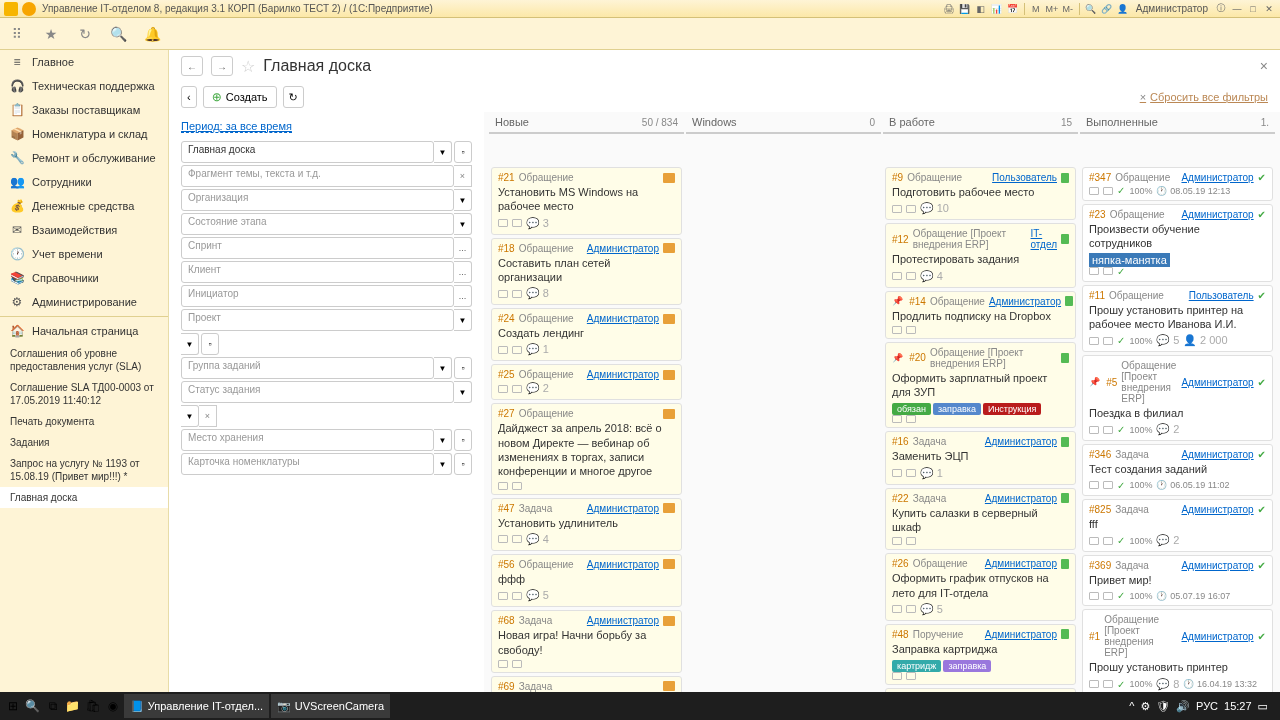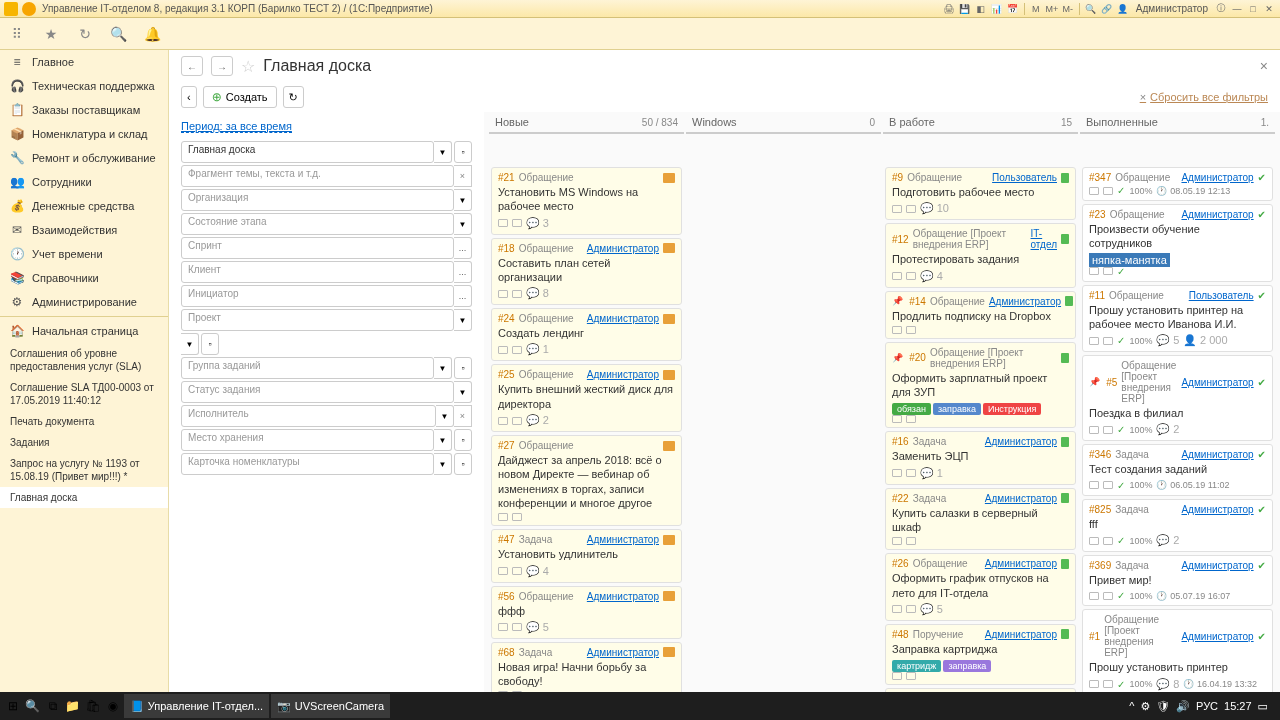--- a/index.html
+++ b/index.html
@@ -63,21 +63,21 @@
 .card-top { display: flex; align-items: center; gap: 4px; margin-bottom: 2px; }
 .card-id { color: #c70; font-size: 10px; }
 .card-type { color: #888; font-size: 10px; }
 .card-user { margin-left: auto; color: #06c; font-size: 10px; text-decoration: underline; }
 .card-ico { width: 12px; height: 10px; background: #e8a038; border-radius: 1px; display: inline-block; }
 .card-ico.play { background: #5b5; width:0;height:0;border-left:8px solid #5b5;border-top:5px solid transparent;border-bottom:5px solid transparent; }
 .card-text { color: #333; line-height: 1.3; margin-bottom: 3px; }
 .card-bottom { display: flex; align-items: center; gap: 4px; color: #aaa; font-size: 9px; }
 .card-bottom .ci { width: 10px; height: 8px; border: 1px solid #bbb; border-radius: 1px; }
 .tag { display: inline-block; padding: 1px 5px; border-radius: 2px; font-size: 9px; color: #fff; margin-right: 2px; }
-.tag.green { background: #4a4; } .tag.blue { background: #58c; } .tag.orange { background: #ef4444; }
+.tag.green { background: #4a4; } .tag.blue { background: #58c; } .tag.orange { background: #b91c1c; }
 .tag.purple { background: #97d; } .tag.teal { background: #3aa; }
 .pin { color: #c70; font-size: 9px; margin-right: 2px; }
 .check { color: #4a4; font-size: 10px; }
 .prog { color: #888; font-size: 9px; }
 .date-small { color: #888; font-size: 9px; }
 .card-highlight { background: #3b7ab8; color: #fff; padding: 1px 3px; }
 
 .taskbar { position: fixed; bottom: 0; left: 0; right: 0; height: 28px; background: #1e1e1e; display: flex; align-items: center; padding: 0 4px; gap: 2px; }
 .taskbar .tb-item { height: 24px; padding: 0 6px; display: flex; align-items: center; color: #fff; font-size: 10px; gap: 4px; cursor: pointer; }
 .taskbar .tb-item.active { background: #3a3a3a; }
@@ -244,21 +244,20 @@
         <div class="f-row">
             <div class="f-input">Группа заданий</div>
             <div class="f-dd">▼</div>
             <div class="f-ext">▫</div>
           </div>
         <div class="f-row">
             <div class="f-input">Статус задания</div>
             <div class="f-dd">▼</div>
           </div>
         <div class="f-row">
-            <div class="f-input">Исполнитель</div>
             <div class="f-dd">▼</div>
             <div class="f-clear">×</div>
           </div>
         <div class="f-row">
             <div class="f-input">Место хранения</div>
             <div class="f-dd">▼</div>
             <div class="f-ext">▫</div>
           </div>
         <div class="f-row">
             <div class="f-input">Карточка номенклатуры</div>
@@ -316,21 +315,20 @@
                   <span>💬 1</span>
                 </div>
               </div>
               <div class="card yel">
                 <div class="card-top">
                   <span class="card-id">#25</span>
                   <span class="card-type">Обращение</span>
                   <a class="card-user">Администратор</a>
                   <span class="card-ico"></span>
                 </div>
-                <div class="card-text">Купить внешний жесткий диск для директора</div>
                 <div class="card-bottom">
                   <span class="ci"></span>
                   <span class="ci"></span>
                   <span>💬 2</span>
                 </div>
               </div>
               <div class="card yel">
                 <div class="card-top">
                   <span class="card-id">#27</span>
                   <span class="card-type">Обращение</span>

